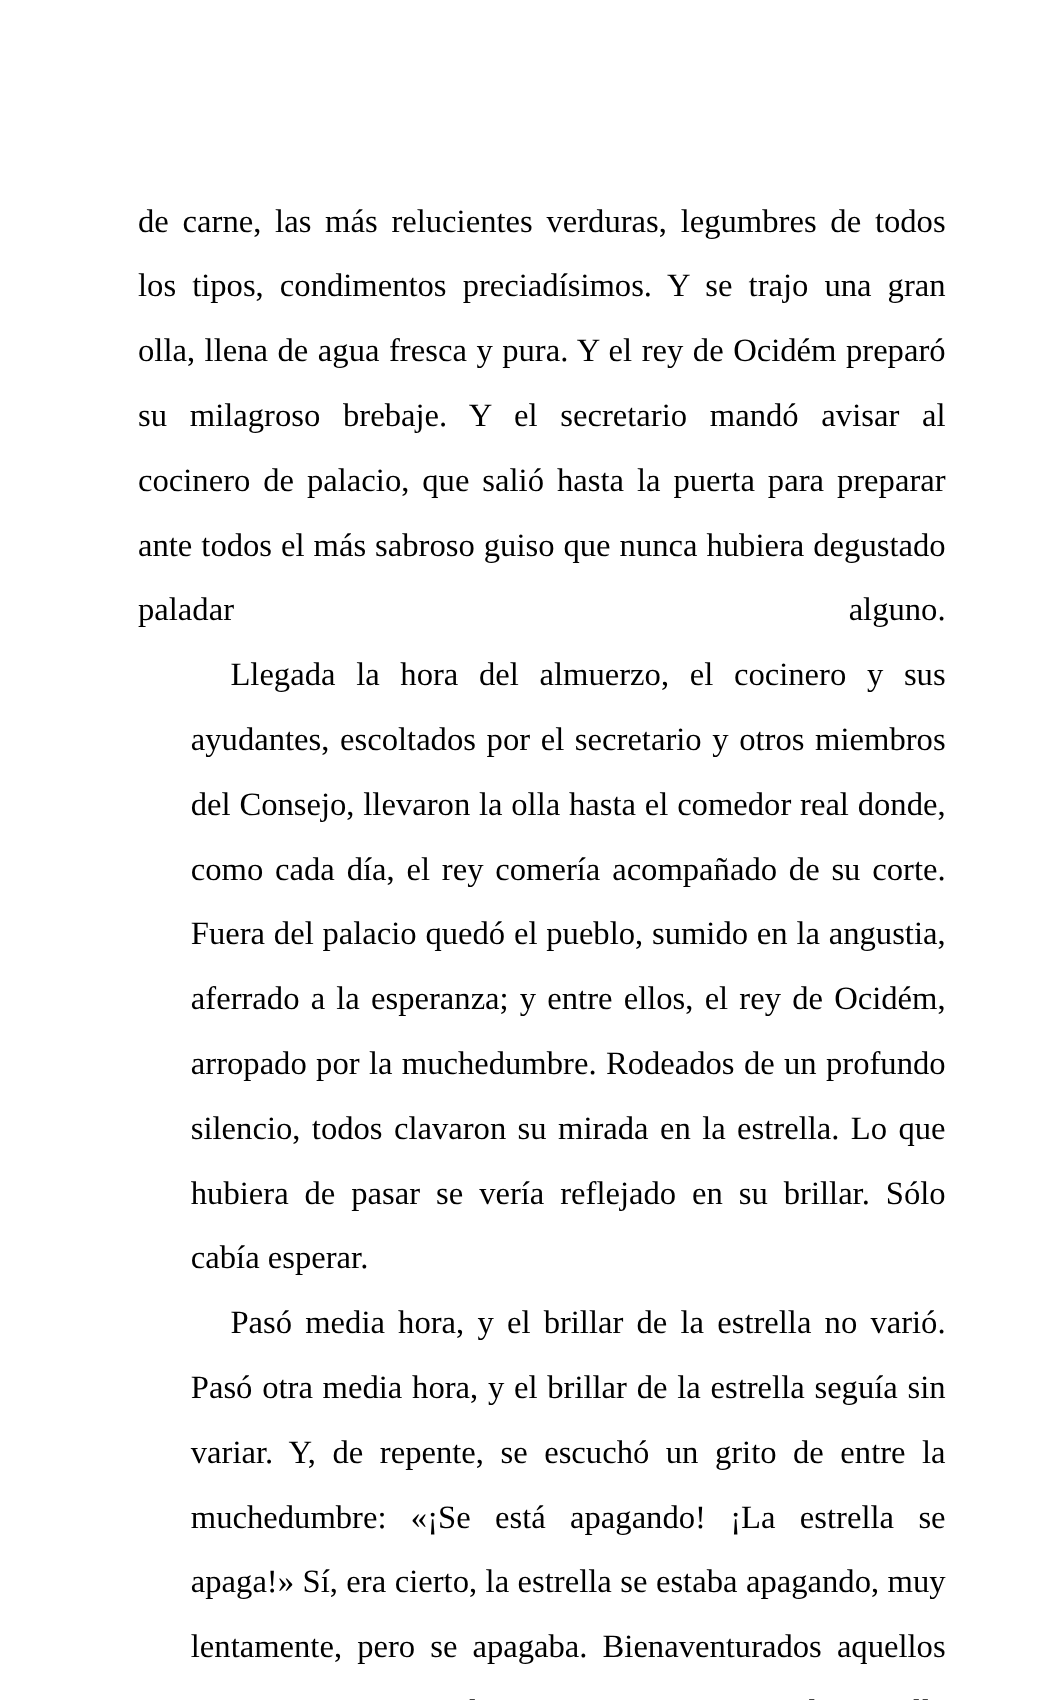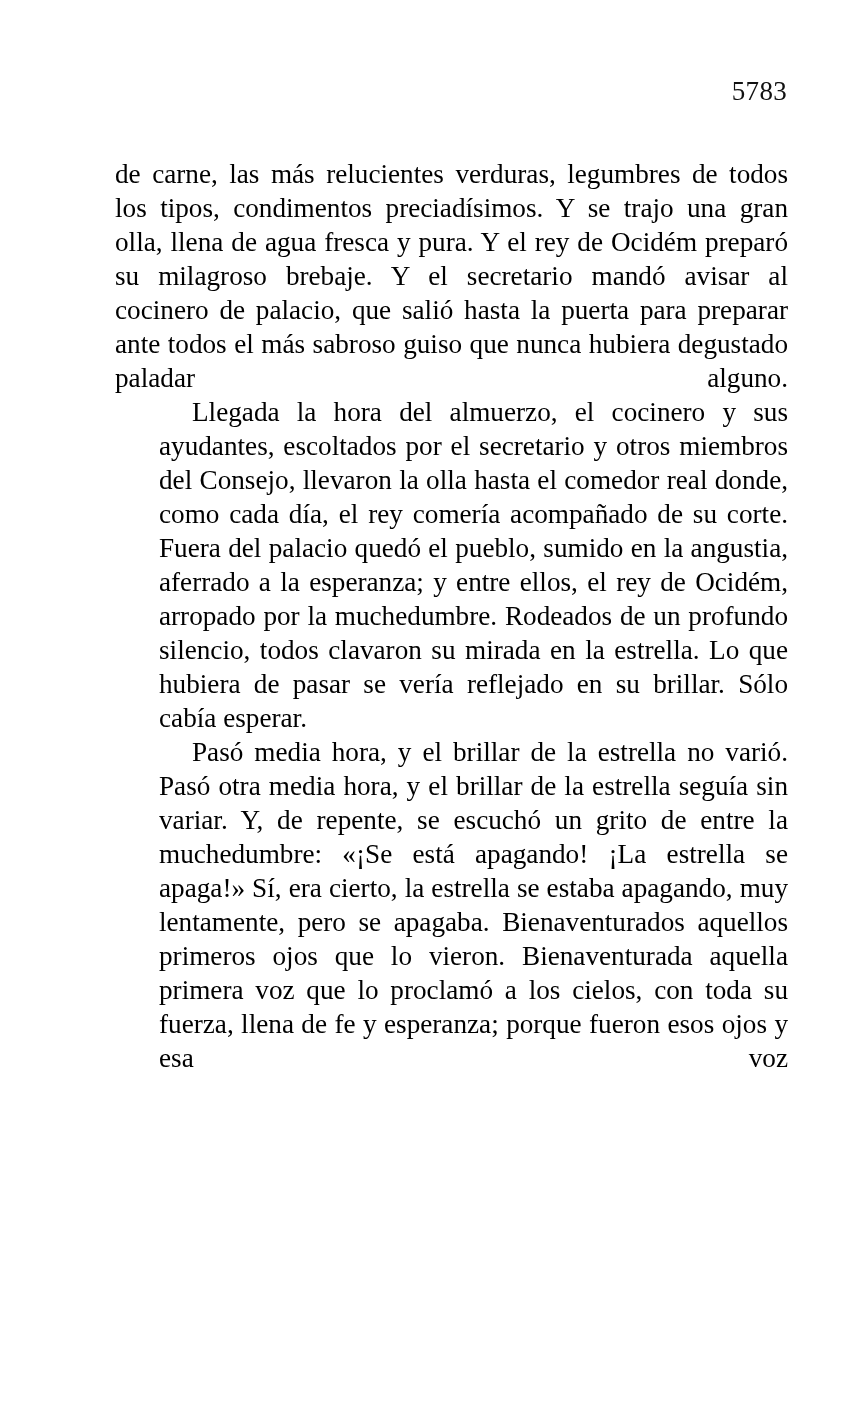--- a/index.html
+++ b/index.html
@@ -37,21 +37,21 @@
   .text-block {
     position: absolute;
     top: 157px;
     left: 115px;
     width: 673px;
   }
   p.para {
     margin: 0;
     padding: 0;
     font-size: 27.2px;
-    line-height: 34px;
+    line-height: 54px;
     text-align: justify;
     text-justify: inter-word;
     hyphens: none;
     -webkit-hyphens: none;
     color: #000000;
     text-indent: 0;
     word-spacing: 0px;
   }
   p.para.indent {
     text-indent: 33px;
@@ -60,23 +60,20 @@
   
   p.para.force-justify {
     text-align-last: justify;
   }
 </style>
 </head>
 <body>
 
 <div class="page">
 
-  <div class="page-header">
-    <span class="folio">5783</span>
-  </div>
 
   <div class="text-block">
 
     <p class="para force-justify">de carne, las más relucientes verduras, legumbres de todos los tipos, condimentos preciadísimos. Y se trajo una gran olla, llena de agua fresca y pura. Y el rey de Ocidém preparó su milagroso brebaje. Y el secretario mandó avisar al cocinero de palacio, que salió hasta la puerta para preparar ante todos el más sabroso guiso que nunca hubiera degustado paladar alguno.</p>
 
     <p class="para indent">Llegada la hora del almuerzo, el cocinero y sus ayudantes, escoltados por el secretario y otros miembros del Consejo, llevaron la olla hasta el comedor real donde, como cada día, el rey comería acompañado de su corte. Fuera del palacio quedó el pueblo, sumido en la angustia, aferrado a la esperanza; y entre ellos, el rey de Ocidém, arropado por la muchedumbre. Rodeados de un profundo silencio, todos clavaron su mirada en la estrella. Lo que hubiera de pasar se vería reflejado en su brillar. Sólo cabía esperar.</p>
 
     <p class="para indent force-justify">Pasó media hora, y el brillar de la estrella no varió. Pasó otra media hora, y el brillar de la estrella seguía sin variar. Y, de repente, se escuchó un grito de entre la muchedumbre: «¡Se está apagando! ¡La estrella se apaga!» Sí, era cierto, la estrella se estaba apagando, muy lentamente, pero se apagaba. Bienaventurados aquellos primeros ojos que lo vieron. Bienaventurada aquella primera voz que lo proclamó a los cielos, con toda su fuerza, llena de fe y esperanza; porque fueron esos ojos y esa voz</p>
 
   </div>

